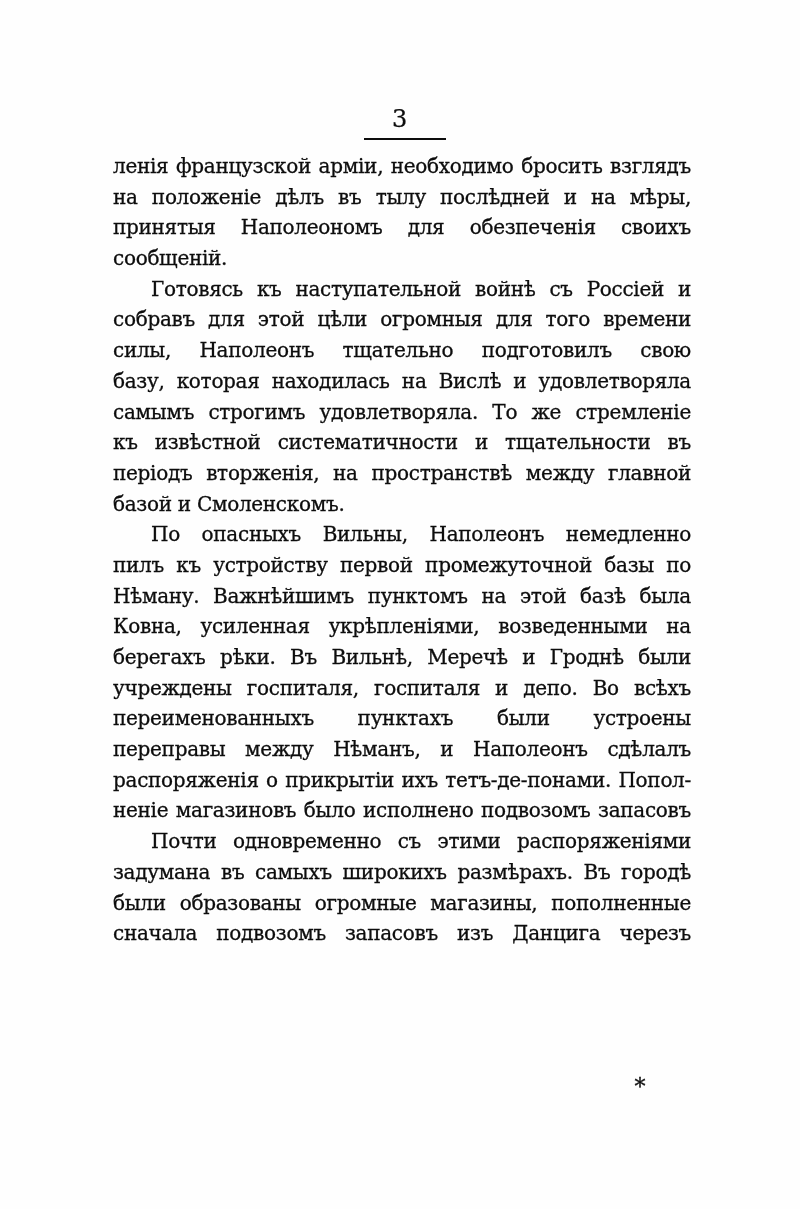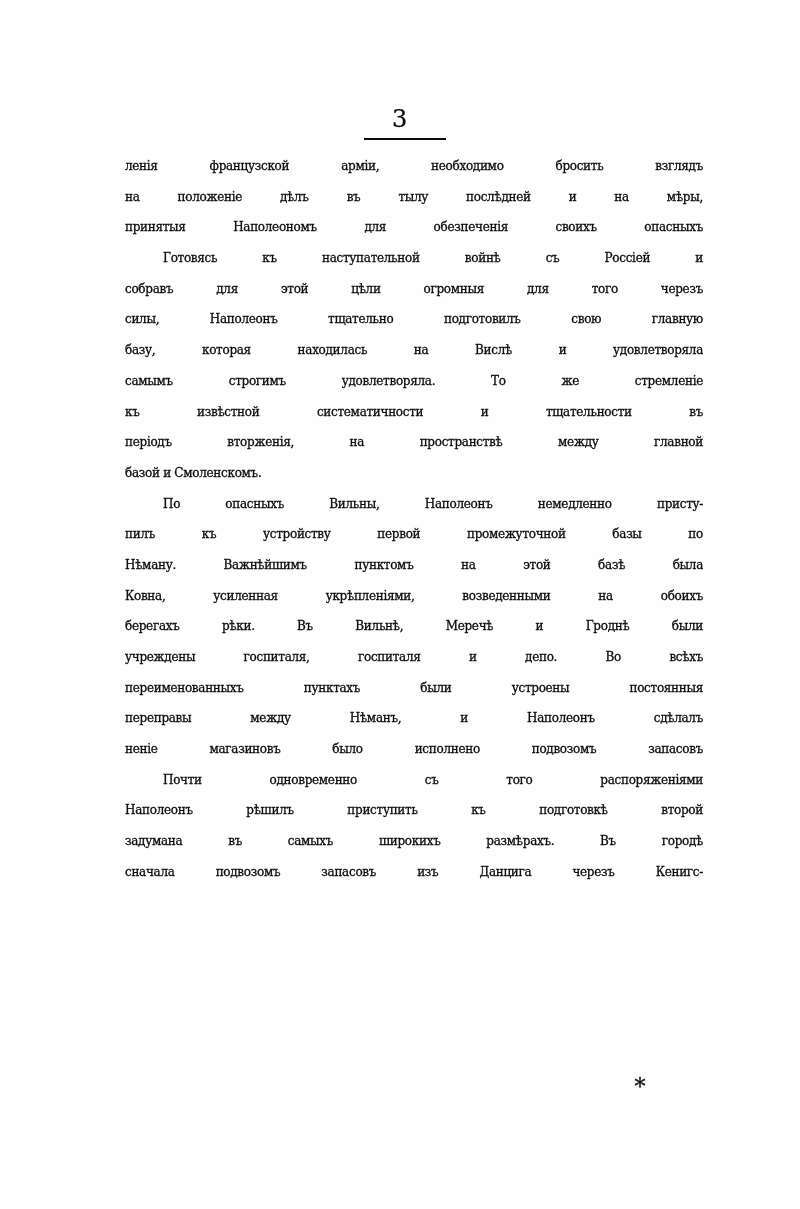--- a/index.html
+++ b/index.html
@@ -34,24 +34,23 @@
     left: 364px;
     width: 82px;
     height: 2px;
     background: #0d0d0d;
   }
   .text-block {
     position: absolute;
     top: 151px;
     left: 113px;
     width: 578px;
-    font-size: 12px;
+    font-size: 20px;
     line-height: 30.7px;
     letter-spacing: -0.3px;
-    margin-left: 12px;
     -webkit-text-stroke: 0.3px #0d0d0d;
   }
   .paragraph { margin: 0; padding: 0; }
   .line {
     height: 30.7px;
     text-align: justify;
     text-align-last: justify;
     white-space: normal;
     overflow: hidden;
   }
@@ -74,49 +73,51 @@
 
   <div class="page-number">3</div>
   <div class="page-number-rule"></div>
 
   <div class="text-block">
 
     <div class="paragraph">
       <div class="line">ленія французской арміи, необходимо бросить взглядъ</div>
       <div class="line">на положеніе дѣлъ въ тылу послѣдней и на мѣры,</div>
       <div class="line">принятыя Наполеономъ для обезпеченія своихъ опасныхъ</div>
+      <div class="line end">сообщеній.</div>
     </div>
 
     <div class="paragraph">
       <div class="line indent">Готовясь къ наступательной войнѣ съ Россіей и</div>
-      <div class="line">собравъ для этой цѣли огромныя для того черезъ</div>
+      <div class="line">собравъ для этой цѣли огромныя для того времени</div>
       <div class="line">силы, Наполеонъ тщательно подготовилъ свою главную</div>
       <div class="line">базу, которая находилась на Вислѣ и удовлетворяла</div>
       <div class="line">самымъ строгимъ удовлетворяла. То же стремленіе</div>
       <div class="line">къ извѣстной систематичности и тщательности въ</div>
       <div class="line">періодъ вторженія, на пространствѣ между главной</div>
       <div class="line end">базой и Смоленскомъ.</div>
     </div>
 
     <div class="paragraph">
       <div class="line indent">По опасныхъ Вильны, Наполеонъ немедленно присту-</div>
       <div class="line">пилъ къ устройству первой промежуточной базы по</div>
       <div class="line">Нѣману. Важнѣйшимъ пунктомъ на этой базѣ была</div>
       <div class="line">Ковна, усиленная укрѣпленіями, возведенными на обоихъ</div>
       <div class="line">берегахъ рѣки. Въ Вильнѣ, Меречѣ и Гроднѣ были</div>
       <div class="line">учреждены госпиталя, госпиталя и депо. Во всѣхъ</div>
       <div class="line">переименованныхъ пунктахъ были устроены постоянныя</div>
       <div class="line">переправы между Нѣманъ, и Наполеонъ сдѣлалъ</div>
+      <div class="line">распоряженія о прикрытіи ихъ тетъ-де-понами. Попол-</div>
       <div class="line">неніе магазиновъ было исполнено подвозомъ запасовъ</div>
     </div>
 
     <div class="paragraph">
-      <div class="line indent">Почти одновременно съ того распоряженіями</div>
-      <div class="line">Наполеонъ рѣшилъ приступить къ подготовкѣ второй</div>
+      <div class="line indent">Почти одновременно съ этими распоряженіями</div>
       <div class="line">задумана въ самыхъ широкихъ размѣрахъ. Въ городѣ</div>
+      <div class="line">были образованы огромные магазины, пополненные</div>
       <div class="line">сначала подвозомъ запасовъ изъ Данцига черезъ Кенигс-</div>
     </div>
 
   </div>
 
   <div class="signature-mark">*</div>
 
 </div>
 
 </body></html>

